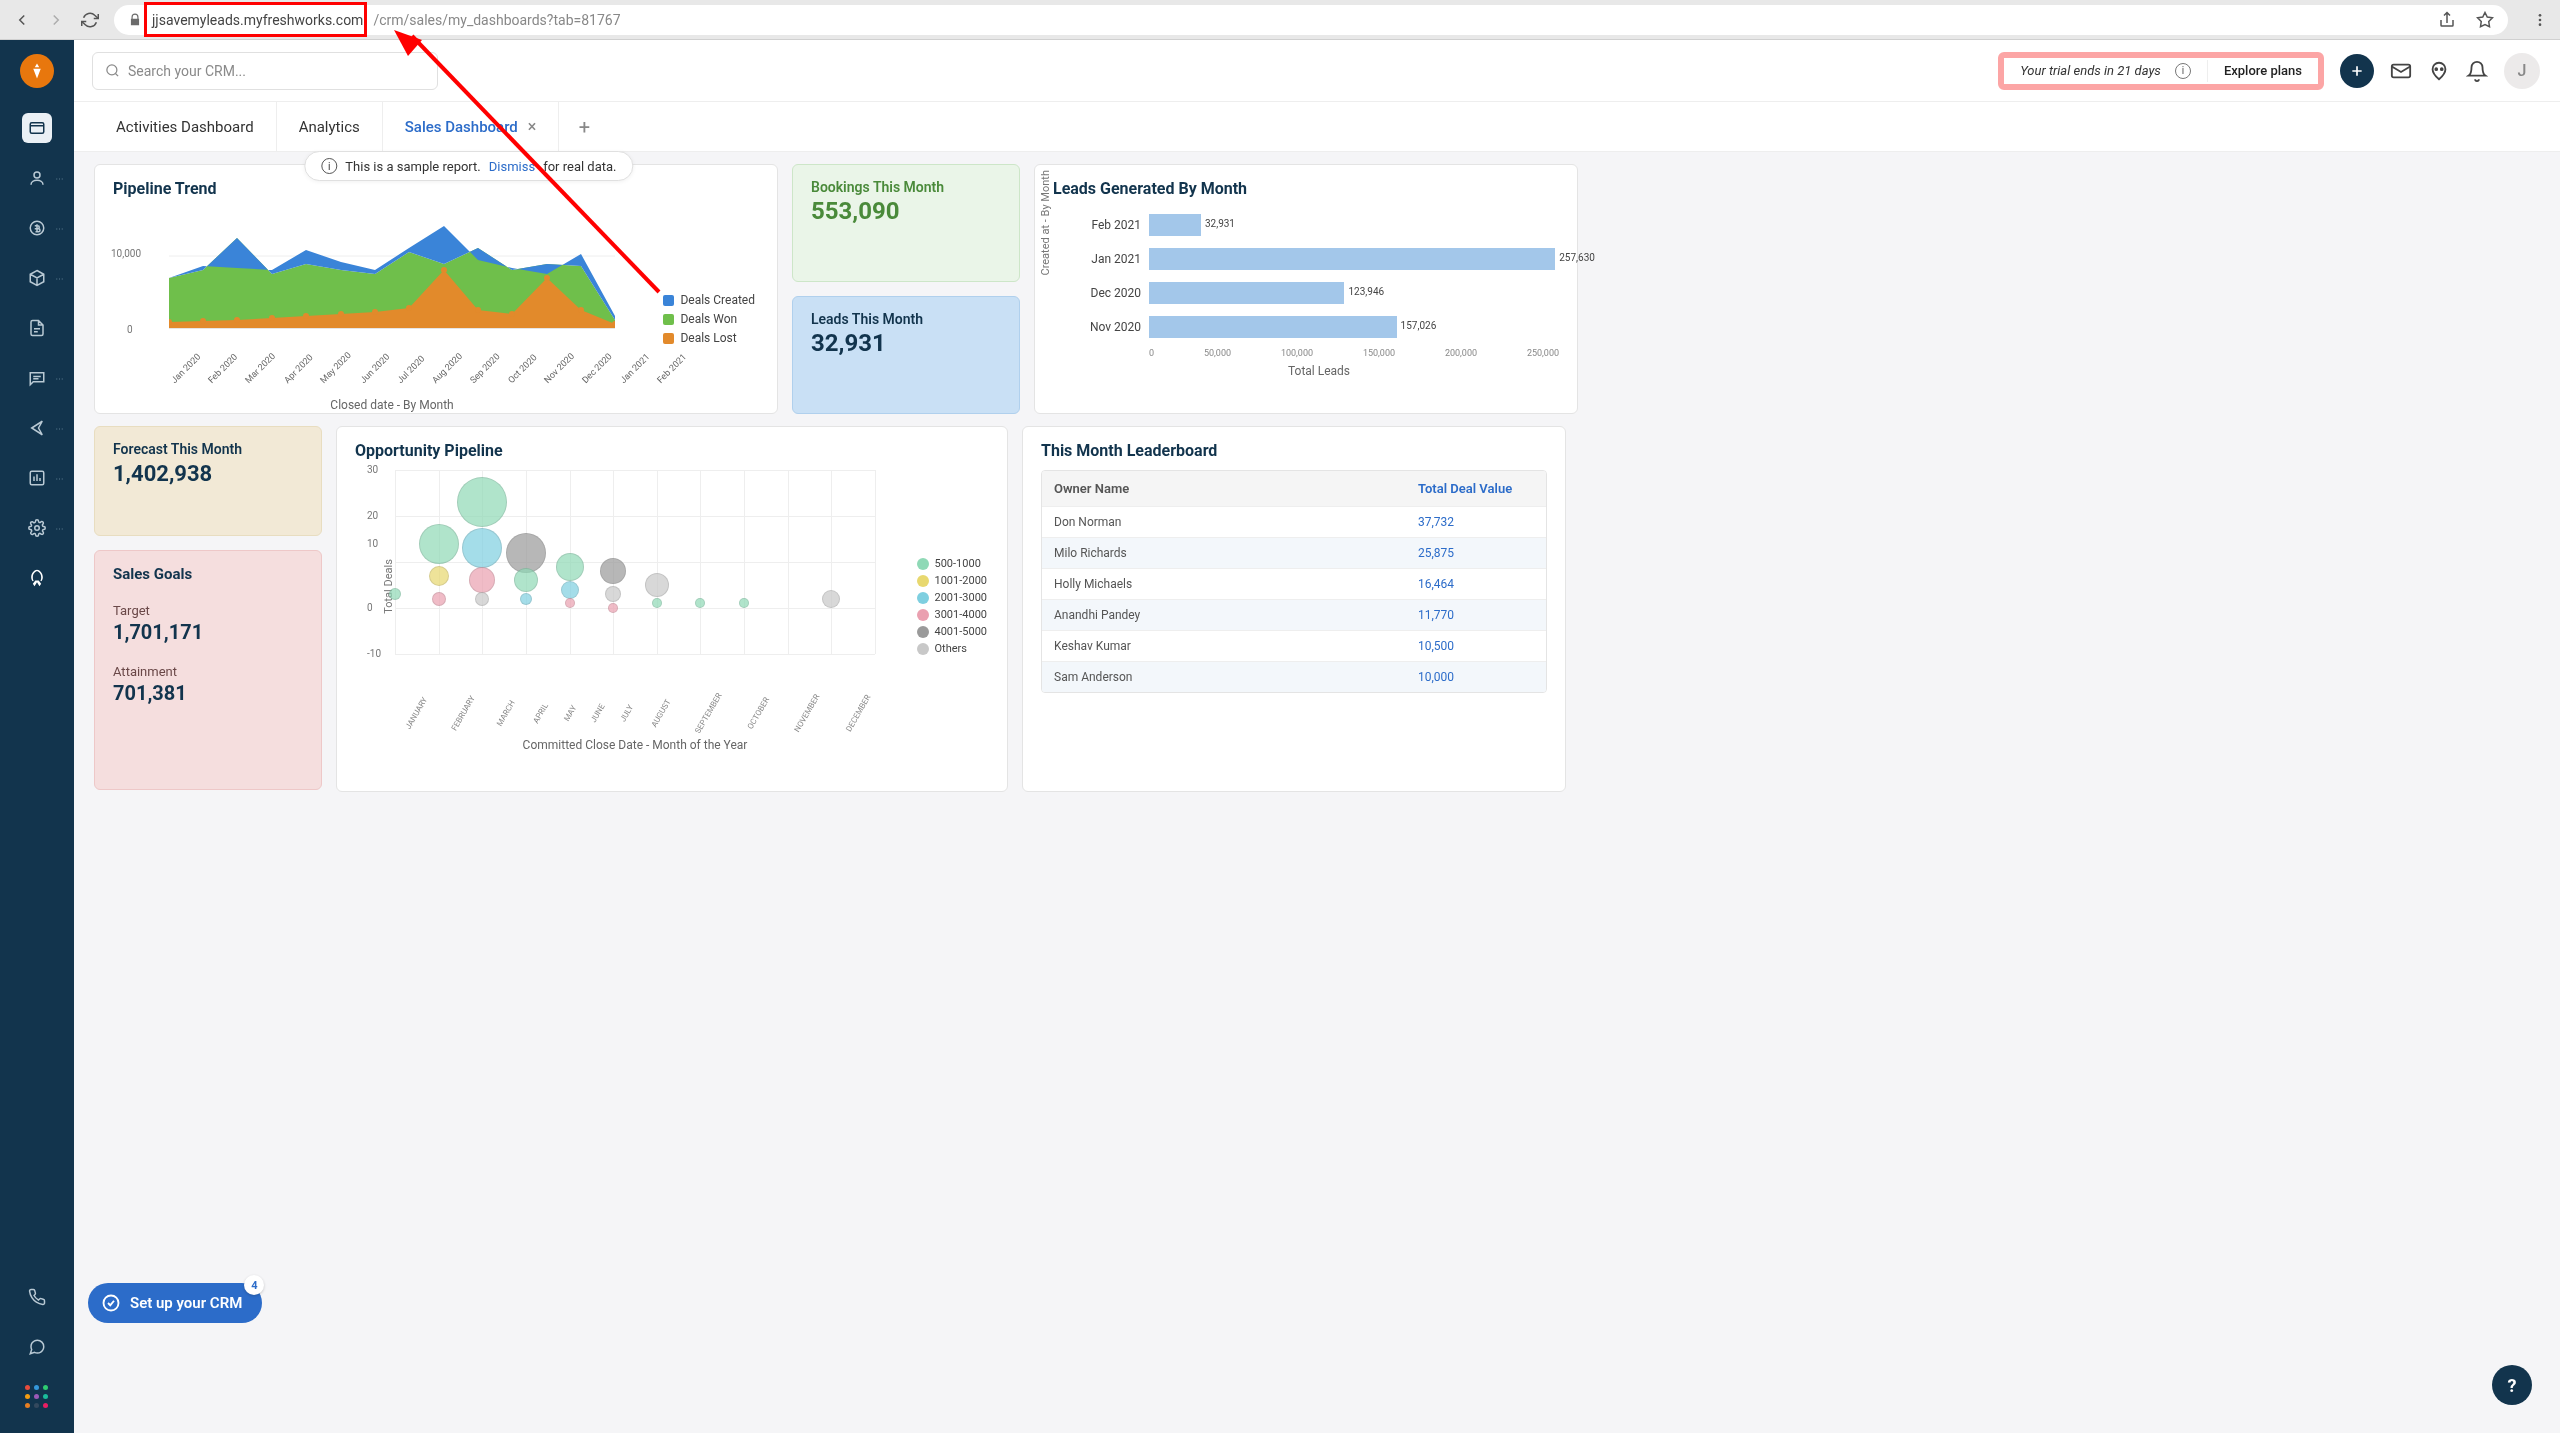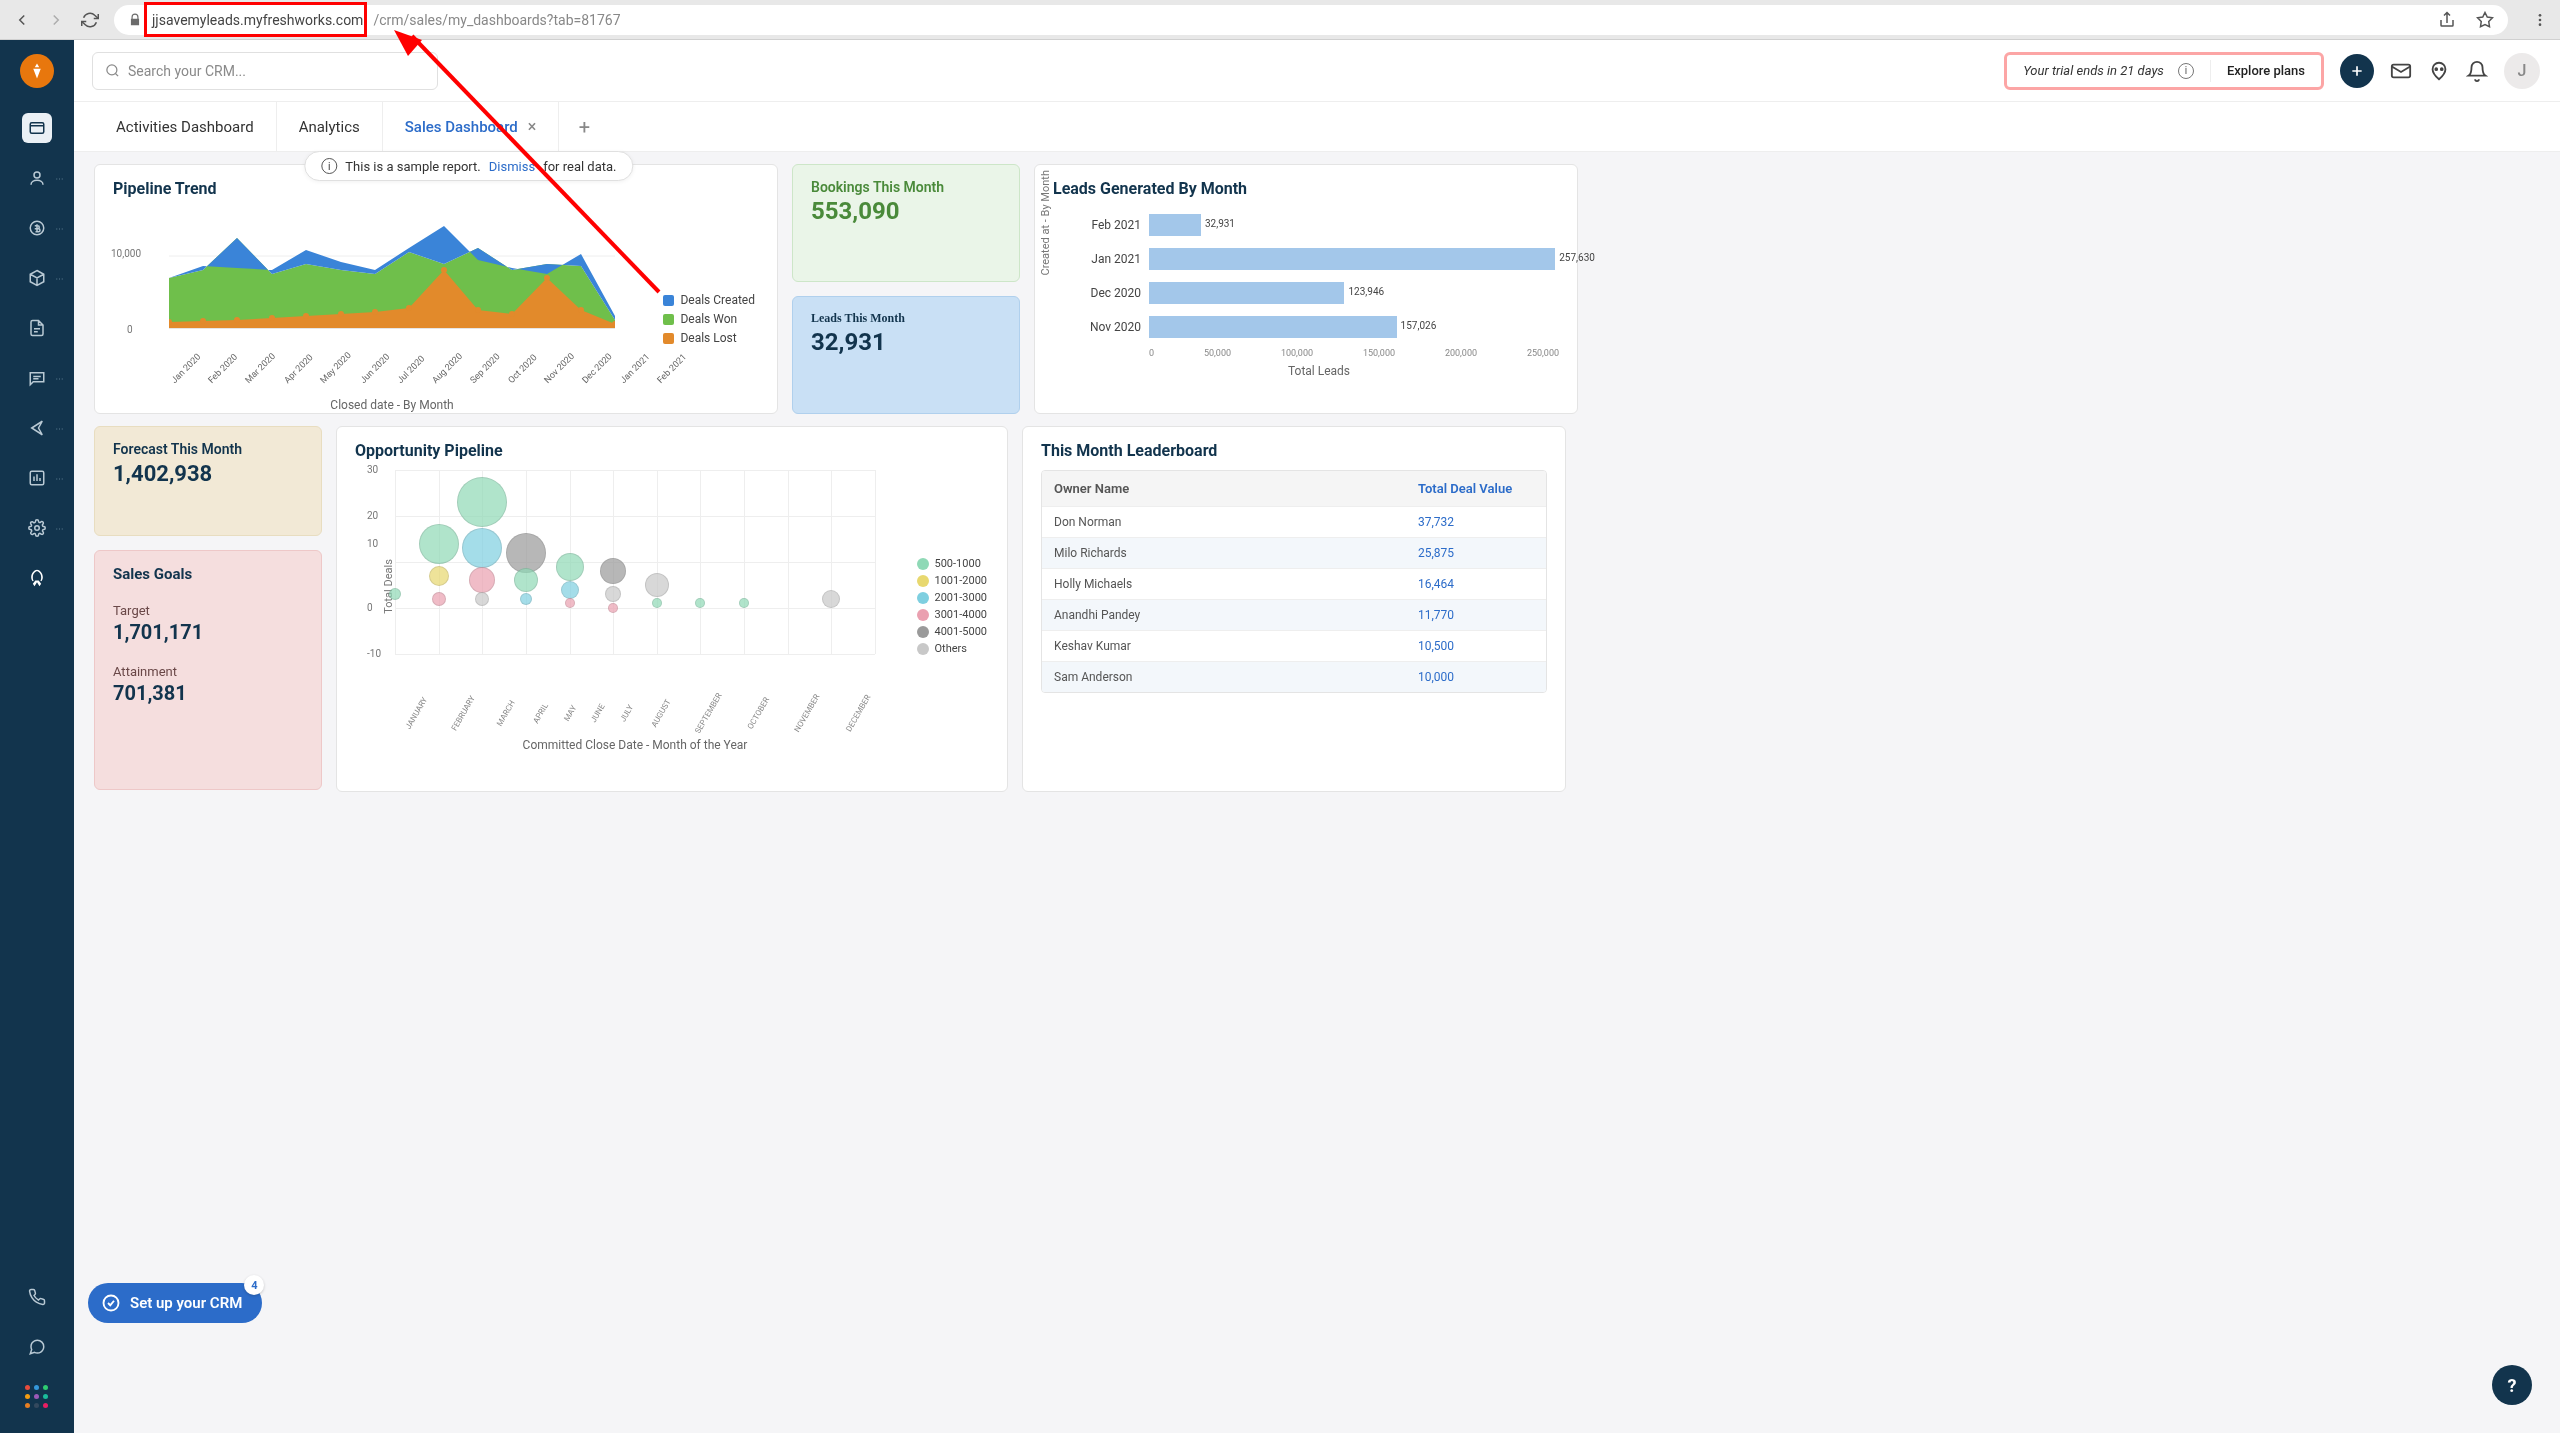--- a/index.html
+++ b/index.html
@@ -14,21 +14,21 @@
 .url-boxed-part { position: relative; }
 .red-box { position: absolute; border: 3px solid #ff0000; top: -10px; left: -8px; right: -4px; bottom: -9px; pointer-events: none; z-index: 5; }
 .red-arrow { position: absolute; left: 394px; top: 30px; width: 280px; height: 270px; pointer-events: none; z-index: 20; }
 .right-ico { color: #555; }
 .chrome-kebab { margin-left: 10px; color: #555; }
 
 
 .app-top { height: 62px; background: #fff; display: flex; align-items: center; padding: 0 20px 0 92px; gap: 16px; border-bottom: 1px solid #eee; }
 .search-wrap { width: 346px; height: 38px; border: 1px solid #e0e0e0; border-radius: 6px; display: flex; align-items: center; padding: 8px 12px; gap: 8px; color: #8a8a8a; font-size: 14px; }
 .spacer { flex: 1; }
-.trial-pill { height: 38px; border: 3px solid #fca5a5; border-radius: 6px; display: flex; align-items: center; padding: 0 16px; gap: 14px; font-size: 13px; }
+.trial-pill { height: 38px; border: 6px solid #fca5a5; border-radius: 6px; display: flex; align-items: center; padding: 0 16px; gap: 14px; font-size: 13px; }
 .trial-pill .italic { font-style: italic; color: #333; }
 .trial-pill .info { width: 16px; height: 16px; border: 1px solid #777; border-radius: 50%; display: flex; align-items: center; justify-content: center; font-size: 10px; color: #555; }
 .trial-pill .divider { width: 1px; height: 22px; background: #eee; margin: 0 2px; }
 .trial-pill .explore { color: #222; font-weight: 500; cursor: pointer; }
 .add-btn { width: 34px; height: 34px; background: #12344d; border-radius: 50%; display: flex; align-items: center; justify-content: center; color: #fff; cursor: pointer; }
 .top-ico { width: 22px; color: #444; cursor: pointer; }
 .avatar { width: 36px; height: 36px; background: #eceaea; border-radius: 50%; display: flex; align-items: center; justify-content: center; color: #888; font-weight: 500; }
 
 
 .sidebar { position: fixed; left: 0; top: 40px; bottom: 0; width: 74px; background: #12344d; display: flex; flex-direction: column; align-items: center; padding: 14px 0; gap: 6px; z-index: 10; }
@@ -65,21 +65,21 @@
 .pt-xlabels span { transform: rotate(-45deg); transform-origin: top left; white-space: nowrap; }
 .pt-xtitle { position: absolute; bottom: -64px; left: 50%; transform: translateX(-50%); font-size: 12px; color: #666; }
 
 
 .kpi-col { grid-column: 2; grid-row: 1; display: flex; flex-direction: column; gap: 14px; }
 .kpi { border-radius: 6px; padding: 14px 18px 4px; height: 118px; }
 .kpi-bookings { background: #eaf5e8; border: 1px solid #cde6c8; }
 .kpi-bookings .kpi-label { color: #4a8a3a; font-size: 14px; font-weight: 600; }
 .kpi-bookings .kpi-value { color: #4a8a3a; font-size: 24px; font-weight: 700; margin-top: 2px; }
 .kpi-leads { background: #c9e0f5; border: 1px solid #b0d0ed; }
-.kpi-leads .kpi-label { color: #12344d; font-size: 12px; font-weight: 600; font-family: Liberation Serif, serif; }
+.kpi-leads .kpi-label { color: #12344d; font-size: 14px; font-weight: 600; }
 .kpi-leads .kpi-value { color: #12344d; font-size: 24px; font-weight: 700; margin-top: 2px; }
 
 
 .leads-card { grid-column: 3; grid-row: 1; height: 250px; }
 .leads-ylabel { position: absolute; left: 10px; top: 50%; transform: rotate(-90deg) translateX(20px); transform-origin: left; font-size: 11px; color: #777; white-space: nowrap; }
 .leads-rows { margin-left: 26px; margin-top: 6px; }
 .leads-row { display: flex; align-items: center; height: 34px; font-size: 12px; color: #444; gap: 8px; }
 .leads-row-label { width: 62px; text-align: right; }
 .leads-bar-track { flex: 1; position: relative; height: 22px; }
 .leads-bar { position: absolute; left: 0; top: 0; height: 100%; background: #a3c7ea; }

